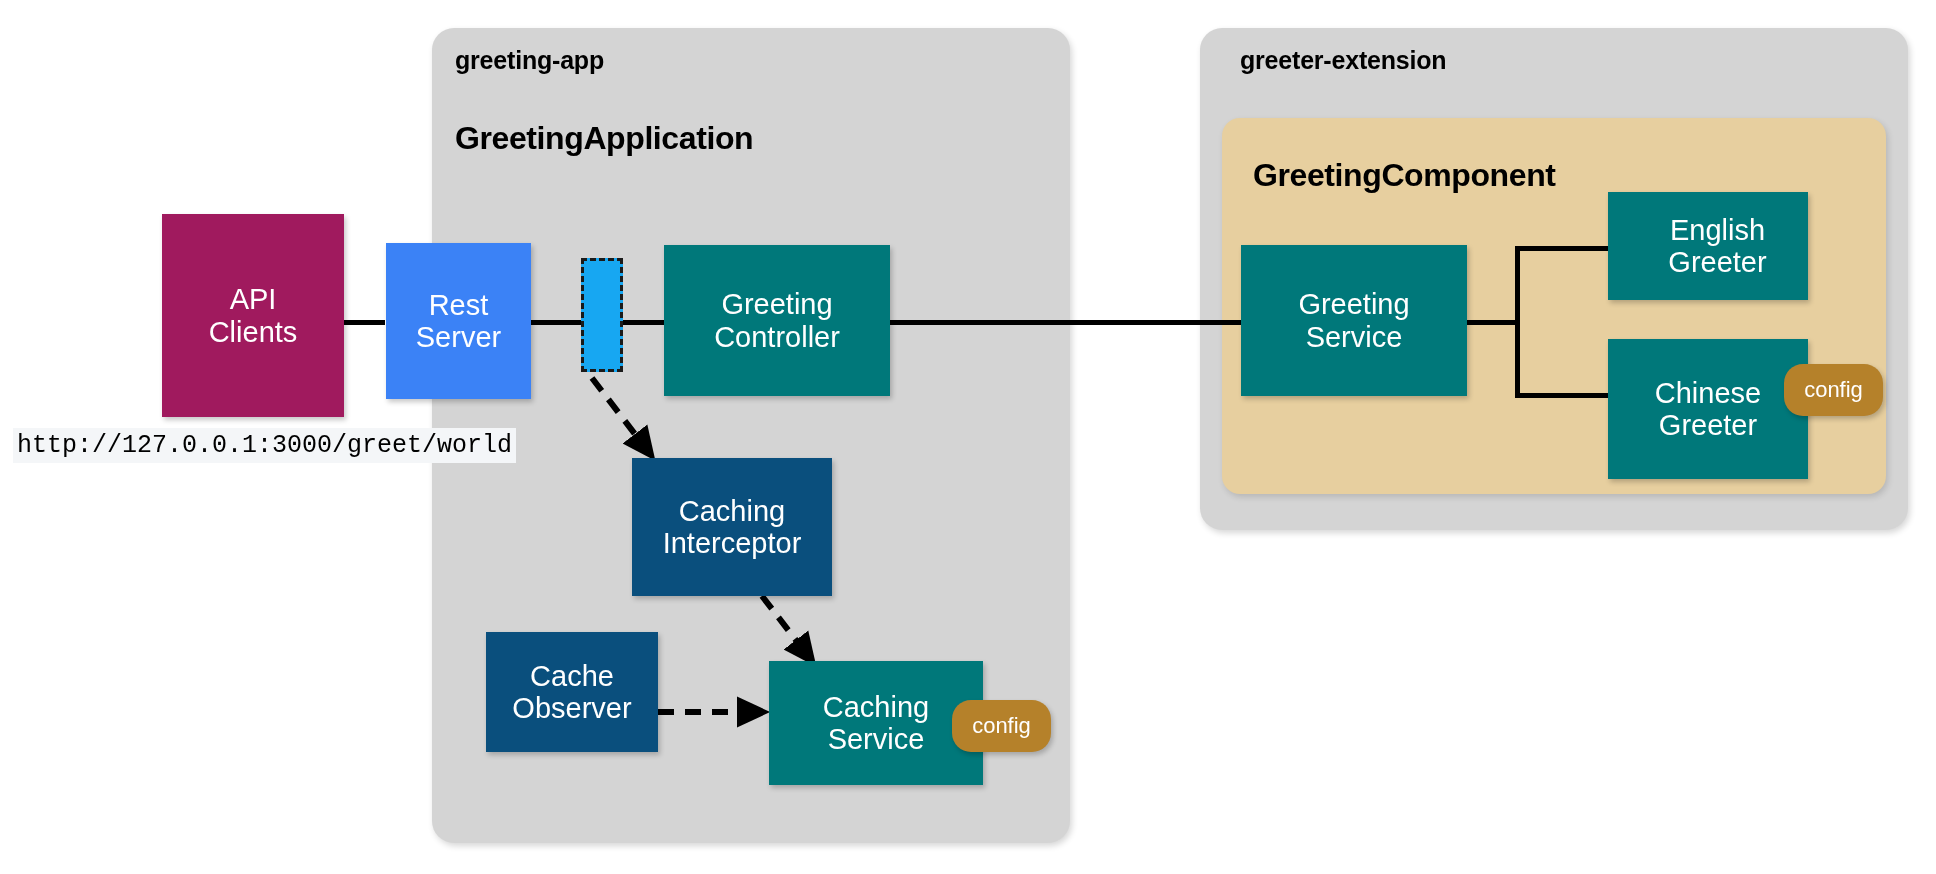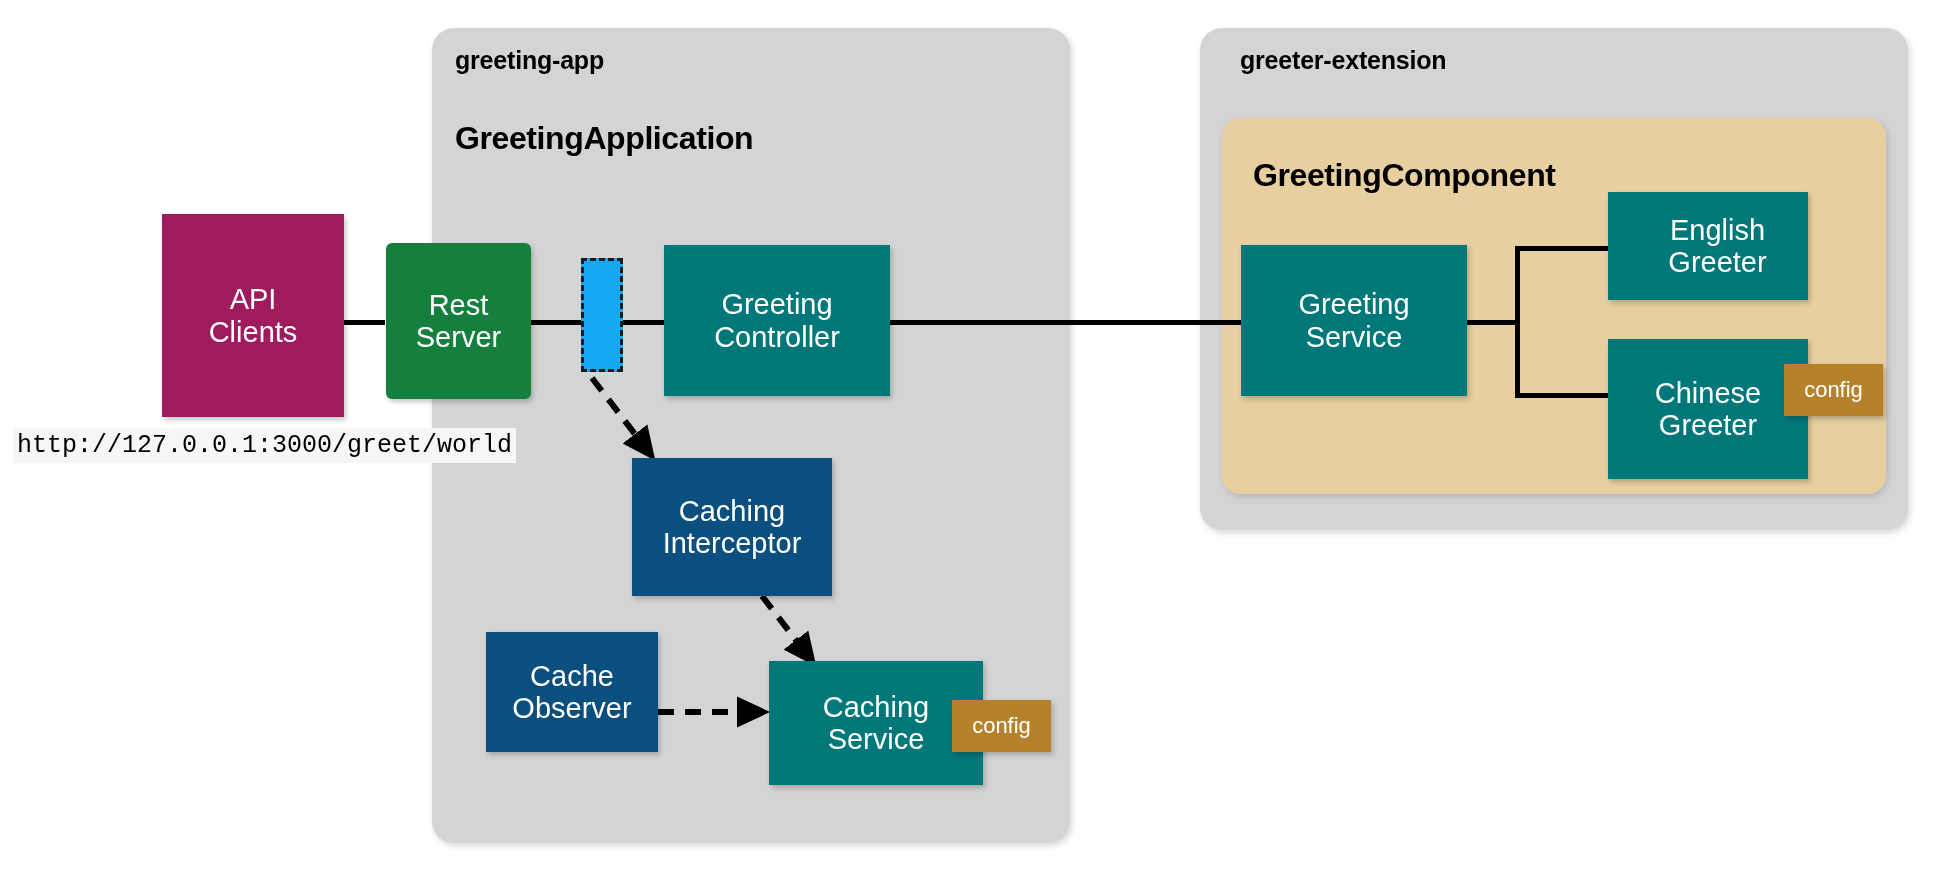--- a/index.html
+++ b/index.html
@@ -58,41 +58,42 @@
     text-align: center;
     color: #ffffff;
     font-size: 29px;
     line-height: 1.12;
     box-shadow: 2px 3px 5px rgba(0,0,0,0.22);
     box-sizing: border-box;
     padding: 2px 6px;
   }
   .box span { display: block; }
   .box.magenta  { background: #a01a5e; }
-  .box.blue     { background: #15803d; border-radius: 6px; }
+  .box.blue     { background: #3b82f6; }
   .box.teal     { background: #00787a; }
   .box.darkblue { background: #0a4f7d; }
 
   .seq-marker {
     position: absolute;
     background: #17a7f2;
     border: 3px dashed #1a1a1a;
     box-sizing: border-box;
   }
 
   .config-badge {
     position: absolute;
     background: #b5812a;
     color: #ffffff;
     font-size: 22px;
     display: flex;
     align-items: center;
     justify-content: center;
     box-shadow: 2px 3px 5px rgba(0,0,0,0.22);
     box-sizing: border-box;
+    border-radius: 19px;
   }
 
   .url-label {
     position: absolute;
     background: #f4f6f8;
     color: #000000;
     font-family: Liberation Mono, monospace;
     font-size: 25px;
     line-height: 1.25;
     padding: 2px 4px;

